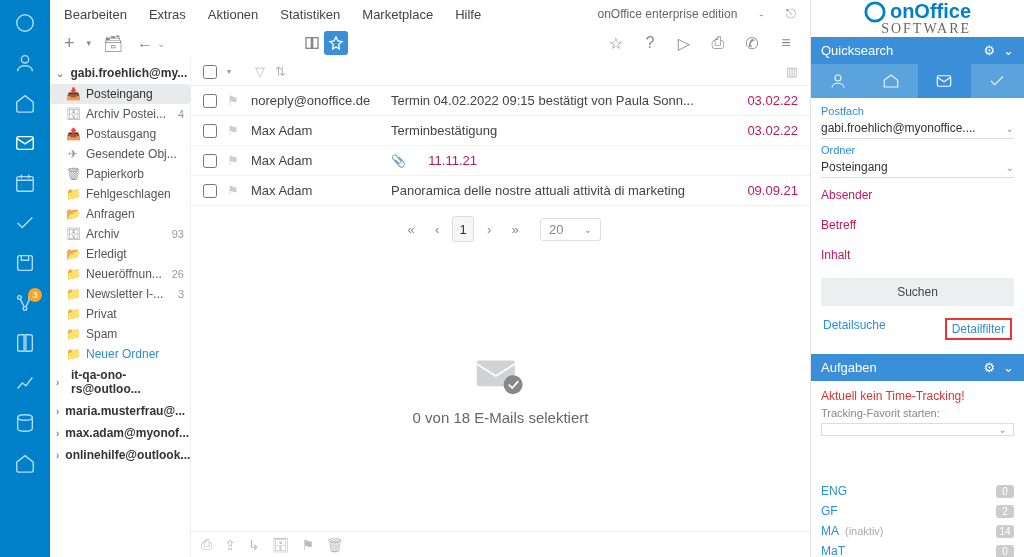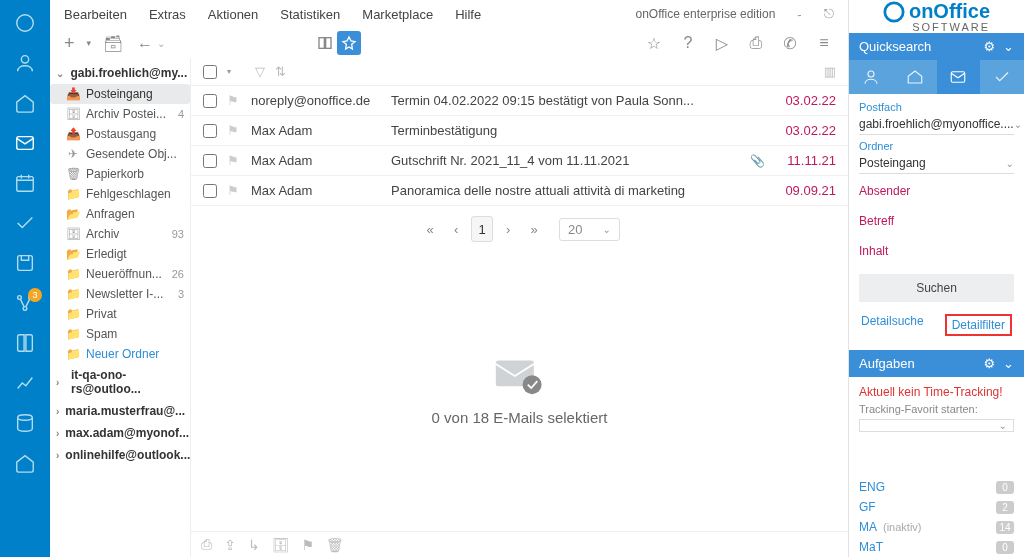--- a/index.html
+++ b/index.html
@@ -57,24 +57,24 @@
 .pager { display:flex; align-items:center; justify-content:center; gap:4px; padding:10px; color:#888; font-size:13px; }
 .pager .pbtn { width:22px; height:26px; display:flex; align-items:center; justify-content:center; border-radius:3px; cursor:pointer; }
 .pager .pbtn.cur { border:1px solid #ddd; background:#f6f6f6; color:#333; }
 .pager .ps { margin-left:10px; border:1px solid #ddd; padding:3px 8px; display:flex; align-items:center; gap:20px; border-radius:3px; }
 
 .empty { flex:1; display:flex; flex-direction:column; align-items:center; justify-content:center; color:#999; gap:14px; }
 .empty svg { width:52px; height:38px; }
 .bottombar { height:26px; border-top:1px solid #eee; display:flex; align-items:center; gap:12px; padding:0 10px; color:#bbb; font-size:14px; }
 
 
-.side { width:176px; flex-shrink:0; border-left:1px solid #e2e2e2; display:flex; flex-direction:column; font-size:12px; }
+.side { width:214px; flex-shrink:0; border-left:1px solid #e2e2e2; display:flex; flex-direction:column; font-size:12px; }
 .logo { height:52px; display:flex; align-items:center; justify-content:center; }
 .logo .mark { font-size:20px; font-weight:bold; color:#0080c8; display:flex; align-items:center; gap:4px; }
-.logo .sw { font-size:11px; letter-spacing:2px; color:#666; margin-top:-2px; }
+.logo .sw { font-size:14px; letter-spacing:2px; color:#666; margin-top:-2px;font-family:Liberation Serif, serif; }
 .shead { background:#3a8fd8; color:#fff; padding:6px 10px; display:flex; align-items:center; gap:8px; font-size:13px; }
 .shead .r { margin-left:auto; display:flex; gap:8px; font-size:13px; }
 .stabs { background:#5ba3dd; display:flex; align-items:center; }
 .stabs .tab { flex:1; height:34px; display:flex; align-items:center; justify-content:center; color:#fff; cursor:pointer; }
 .stabs .tab.active { background:#3a8fd8; }
 .sbody { padding:6px 10px; display:flex; flex-direction:column; gap:4px; }
 .sfld label { color:#2e8ed6; font-size:11px; }
 .sfld .sin { border-bottom:1px solid #ddd; padding:3px 0; color:#333; display:flex; align-items:center; }
 .sfld .sin .dd { margin-left:auto; color:#999; font-size:10px; }
 .sph { color:#be185d; padding:6px 0; }
@@ -291,21 +291,20 @@
             <span class="flag">⚑</span>
             <span class="from">Max Adam</span>
             <span class="subj">Terminbestätigung</span>
             <span class="attach"></span>
             <span class="date">03.02.22</span>
           </div>
           <div class="row">
             <input type="checkbox" style="">
             <span class="flag">⚑</span>
             <span class="from">Max Adam</span>
-            <span class="subj">Gutschrift Nr. 2021_11_4 vom 11.11.2021</span>
             <span class="attach">📎</span>
             <span class="date">11.11.21</span>
           </div>
           <div class="row">
             <input type="checkbox" style="">
             <span class="flag">⚑</span>
             <span class="from">Max Adam</span>
             <span class="subj">Panoramica delle nostre attuali attività di marketing</span>
             <span class="attach"></span>
             <span class="date">09.09.21</span>

